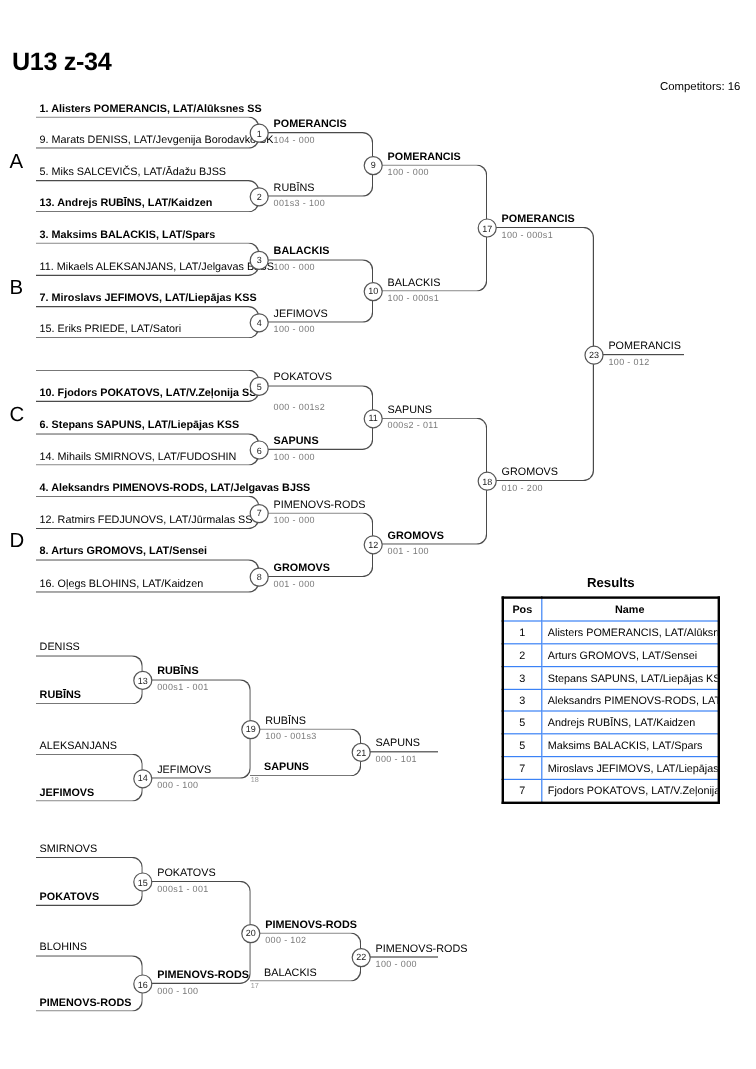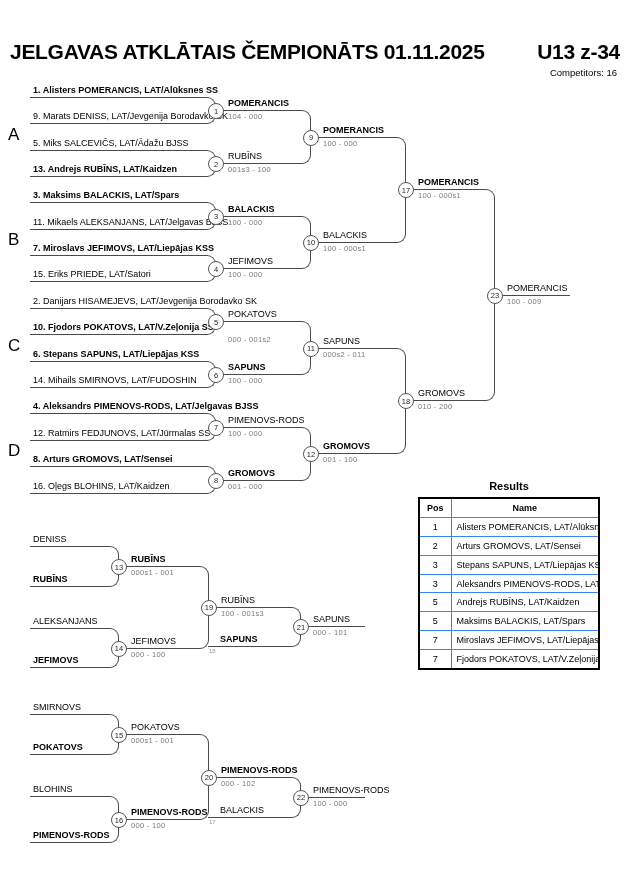--- a/index.html
+++ b/index.html
@@ -25,21 +25,20 @@
   #results-table td.pos{text-align:center;}
   #results-table td.rname{padding-left:5px;white-space:nowrap;overflow:hidden;}
   col.c-pos{width:32px;}
 </style>
 </head>
 <body>
 
 <div id="page">
 
   <div id="header-row">
-    <span>JELGAVAS ATKLĀTAIS ČEMPIONĀTS  01.11.2025</span>
     <span>U13 z-34</span>
   </div>
   <div id="competitors">Competitors: 16</div>
 
   <div id="results-title">Results</div>
   <table id="results-table">
     <colgroup>
         <col class="c-pos">
         <col>
       </colgroup>
@@ -96,21 +95,20 @@
     <div class="bl" style="left: 30px; top: 202px; width: 185px; height: 13.5px; border-top: 1.5px solid rgb(74, 74, 74); border-right: 1.5px solid rgb(74, 74, 74); border-top-right-radius: 9px;"></div>
     <div class="bl" style="left: 30px; top: 215.5px; width: 185px; height: 13.5px; border-bottom: 1.5px solid rgb(74, 74, 74); border-right: 1.5px solid rgb(74, 74, 74); border-bottom-right-radius: 9px;"></div>
     <div class="nm b" style="left: 33px; top: 189px;">3. Maksims BALACKIS, LAT/Spars</div>
     <div class="nm" style="left: 33px; top: 216px;">11. Mikaels ALEKSANJANS, LAT/Jelgavas BJSS</div>
     <div class="bl" style="left: 30px; top: 255px; width: 185px; height: 13px; border-top: 1.5px solid rgb(74, 74, 74); border-right: 1.5px solid rgb(74, 74, 74); border-top-right-radius: 9px;"></div>
     <div class="bl" style="left: 30px; top: 268px; width: 185px; height: 13px; border-bottom: 1.5px solid rgb(74, 74, 74); border-right: 1.5px solid rgb(74, 74, 74); border-bottom-right-radius: 9px;"></div>
     <div class="nm b" style="left: 33px; top: 242px;">7. Miroslavs JEFIMOVS, LAT/Liepājas KSS</div>
     <div class="nm" style="left: 33px; top: 268px;">15. Eriks PRIEDE, LAT/Satori</div>
     <div class="bl" style="left: 30px; top: 308px; width: 185px; height: 13px; border-top: 1.5px solid rgb(74, 74, 74); border-right: 1.5px solid rgb(74, 74, 74); border-top-right-radius: 9px;"></div>
     <div class="bl" style="left: 30px; top: 321px; width: 185px; height: 13px; border-bottom: 1.5px solid rgb(74, 74, 74); border-right: 1.5px solid rgb(74, 74, 74); border-bottom-right-radius: 9px;"></div>
-    <div class="nm" style="left: 33px; top: 295px;">2. Danijars HISAMEJEVS, LAT/Jevgenija Borodavko SK</div>
     <div class="nm b" style="left: 33px; top: 321px;">10. Fjodors POKATOVS, LAT/V.Zeļonija SS</div>
     <div class="bl" style="left: 30px; top: 361px; width: 185px; height: 13px; border-top: 1.5px solid rgb(74, 74, 74); border-right: 1.5px solid rgb(74, 74, 74); border-top-right-radius: 9px;"></div>
     <div class="bl" style="left: 30px; top: 374px; width: 185px; height: 13px; border-bottom: 1.5px solid rgb(74, 74, 74); border-right: 1.5px solid rgb(74, 74, 74); border-bottom-right-radius: 9px;"></div>
     <div class="nm b" style="left: 33px; top: 348px;">6. Stepans SAPUNS, LAT/Liepājas KSS</div>
     <div class="nm" style="left: 33px; top: 374px;">14. Mihails SMIRNOVS, LAT/FUDOSHIN</div>
     <div class="bl" style="left: 30px; top: 413px; width: 185px; height: 13.5px; border-top: 1.5px solid rgb(74, 74, 74); border-right: 1.5px solid rgb(74, 74, 74); border-top-right-radius: 9px;"></div>
     <div class="bl" style="left: 30px; top: 426.5px; width: 185px; height: 13.5px; border-bottom: 1.5px solid rgb(74, 74, 74); border-right: 1.5px solid rgb(74, 74, 74); border-bottom-right-radius: 9px;"></div>
     <div class="nm b" style="left: 33px; top: 400px;">4. Aleksandrs PIMENOVS-RODS, LAT/Jelgavas BJSS</div>
     <div class="nm" style="left: 33px; top: 427px;">12. Ratmirs FEDJUNOVS, LAT/Jūrmalas SS</div>
     <div class="bl" style="left: 30px; top: 466px; width: 185px; height: 13.5px; border-top: 1.5px solid rgb(74, 74, 74); border-right: 1.5px solid rgb(74, 74, 74); border-top-right-radius: 9px;"></div>
@@ -168,21 +166,21 @@
     <div class="nm b" style="left: 323px; top: 440px;">GROMOVS</div>
     <div class="sc" style="left: 323px; top: 455px;">001 - 100</div>
     <div class="circ" style="left: 303px; top: 446px;">12</div>
     <div class="nm b" style="left: 418px; top: 176.125px;">POMERANCIS</div>
     <div class="sc" style="left: 418px; top: 191.125px;">100 - 000s1</div>
     <div class="circ" style="left: 398px; top: 182.125px;">17</div>
     <div class="nm" style="left: 418px; top: 387.25px;">GROMOVS</div>
     <div class="sc" style="left: 418px; top: 402.25px;">010 - 200</div>
     <div class="circ" style="left: 398px; top: 393.25px;">18</div>
     <div class="nm" style="left: 507px; top: 281.688px;">POMERANCIS</div>
-    <div class="sc" style="left: 507px; top: 296.688px;">100 - 009</div>
+    <div class="sc" style="left: 507px; top: 296.688px;">100 - 012</div>
     <div class="circ" style="left: 487px; top: 287.688px;">23</div>
     <div class="sec" style="left: 8px; top: 124.5px;">A</div>
     <div class="sec" style="left: 8px; top: 229.75px;">B</div>
     <div class="sec" style="left: 8px; top: 335.5px;">C</div>
     <div class="sec" style="left: 8px; top: 441px;">D</div>
     <div class="bl" style="left: 30px; top: 546px; width: 88px; height: 20px; border-top: 1.5px solid rgb(74, 74, 74); border-right: 1.5px solid rgb(74, 74, 74); border-top-right-radius: 9px;"></div>
     <div class="bl" style="left: 30px; top: 566px; width: 88px; height: 20px; border-bottom: 1.5px solid rgb(74, 74, 74); border-right: 1.5px solid rgb(74, 74, 74); border-bottom-right-radius: 9px;"></div>
     <div class="bl" style="left: 30px; top: 628px; width: 88px; height: 19.5px; border-top: 1.5px solid rgb(74, 74, 74); border-right: 1.5px solid rgb(74, 74, 74); border-top-right-radius: 9px;"></div>
     <div class="bl" style="left: 30px; top: 647.5px; width: 88px; height: 19.5px; border-bottom: 1.5px solid rgb(74, 74, 74); border-right: 1.5px solid rgb(74, 74, 74); border-bottom-right-radius: 9px;"></div>
     <div class="nm" style="left: 33px; top: 533px;">DENISS</div>

